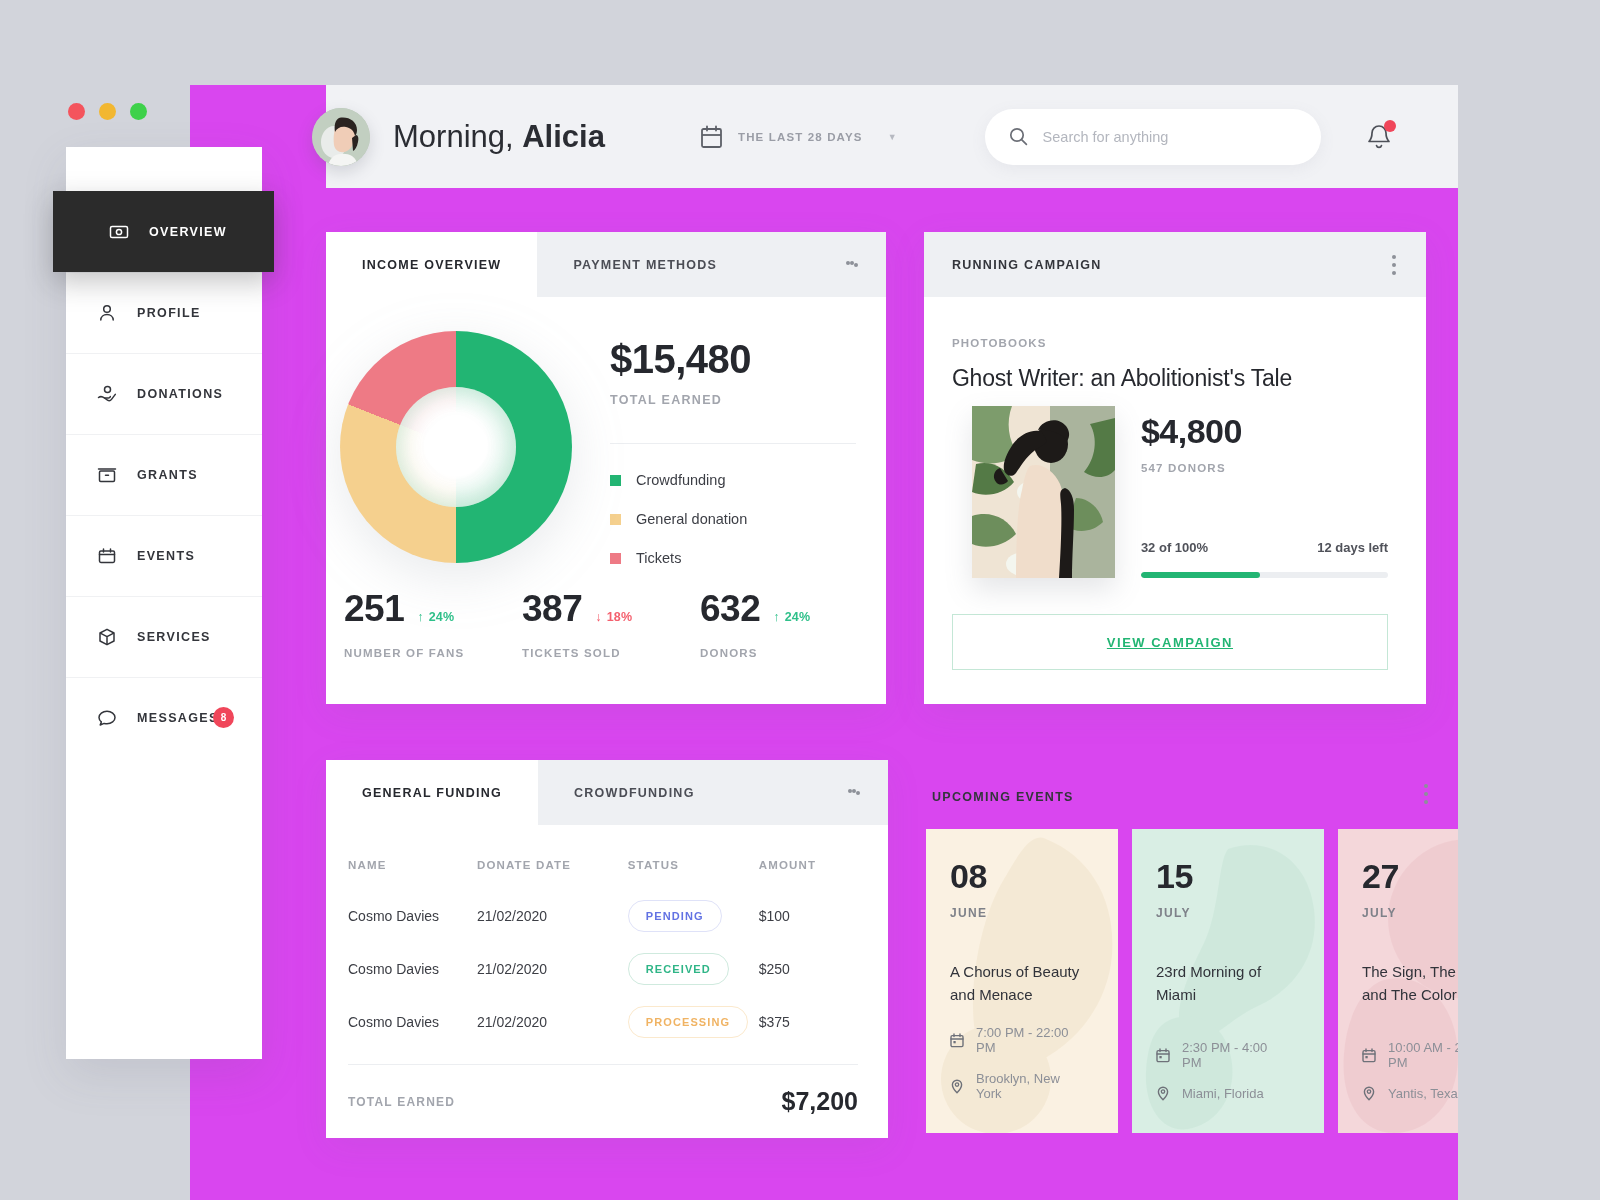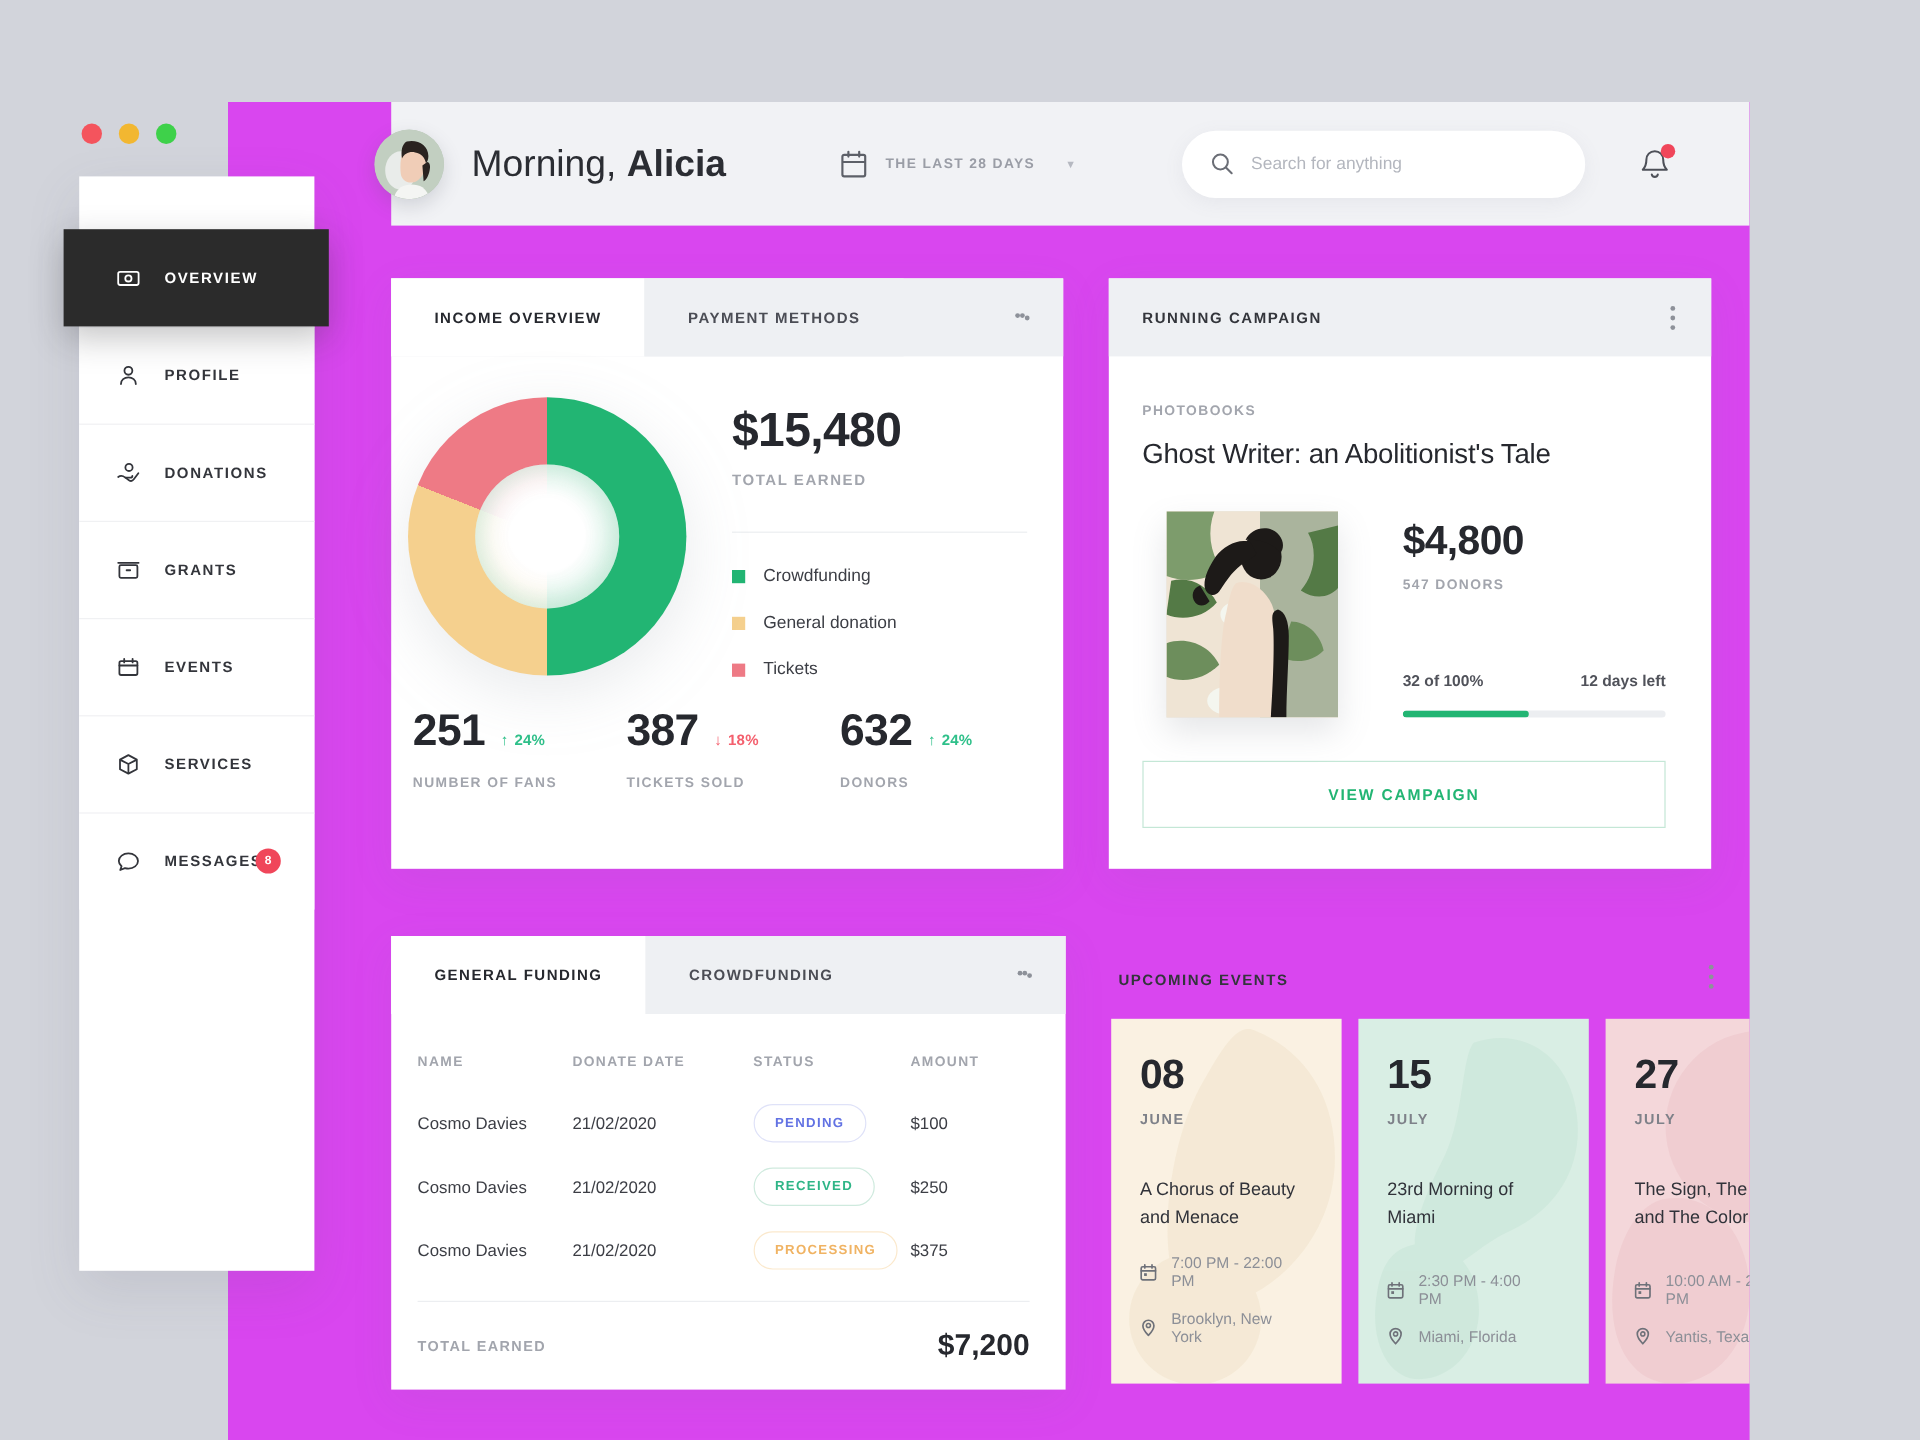--- a/index.html
+++ b/index.html
@@ -67,21 +67,21 @@
     content: "";
     position: absolute;
     top: 0; left: 0; right: 0;
     height: 1px;
     background: #f0f1f3;
   }
   .nav-item.active {
     background: #2b2b2b;
     width: 221px;
     margin-left: -13px;
-    padding-left: 44px;
+    padding-left: 56px;
     box-shadow: 0 10px 26px rgba(40,40,45,0.27);
     z-index: 3;
   }
   .nav-item.active::before { display: none; }
   .nav-label {
     font-size: 12.5px;
     font-weight: bold;
     letter-spacing: 1.35px;
     color: #33353b;
   }
@@ -353,21 +353,21 @@
     font-weight: bold;
     letter-spacing: 1.2px;
     color: #a2a5ad;
   }
   .camp-title {
     margin-top: 16px;
     font-size: 23px;
     color: #26282e;
     letter-spacing: -0.2px;
   }
-  .camp-main { display: flex; margin-top: 34px; gap: 54px; padding-left: 20px; }
+  .camp-main { display: flex; margin-top: 14px; gap: 26px; padding-left: 20px; }
   .camp-thumb {
     width: 143px; height: 172px;
     flex: 0 0 143px;
     overflow: hidden;
     box-shadow: 0 12px 26px rgba(110,115,130,0.18);
     background: #e8e2d5;
   }
   .camp-thumb svg { display:block; width: 143px; height: 172px; }
   .camp-stats { flex: 1; padding-top: 6px; }
   .camp-amount {
@@ -406,20 +406,21 @@
     border: 1px solid #c4e7d6;
     display: flex;
     align-items: center;
     justify-content: center;
     font-size: 13px;
     font-weight: bold;
     letter-spacing: 1.5px;
     color: #22b573;
     cursor: pointer;
     background: #fff;
+    text-decoration: underline;
   }
 
   
   .table { padding: 0 30px 0 22px; }
   .thead {
     display: flex;
     padding: 34px 0 18px 0;
   }
   .thead div {
     font-size: 11.5px;

